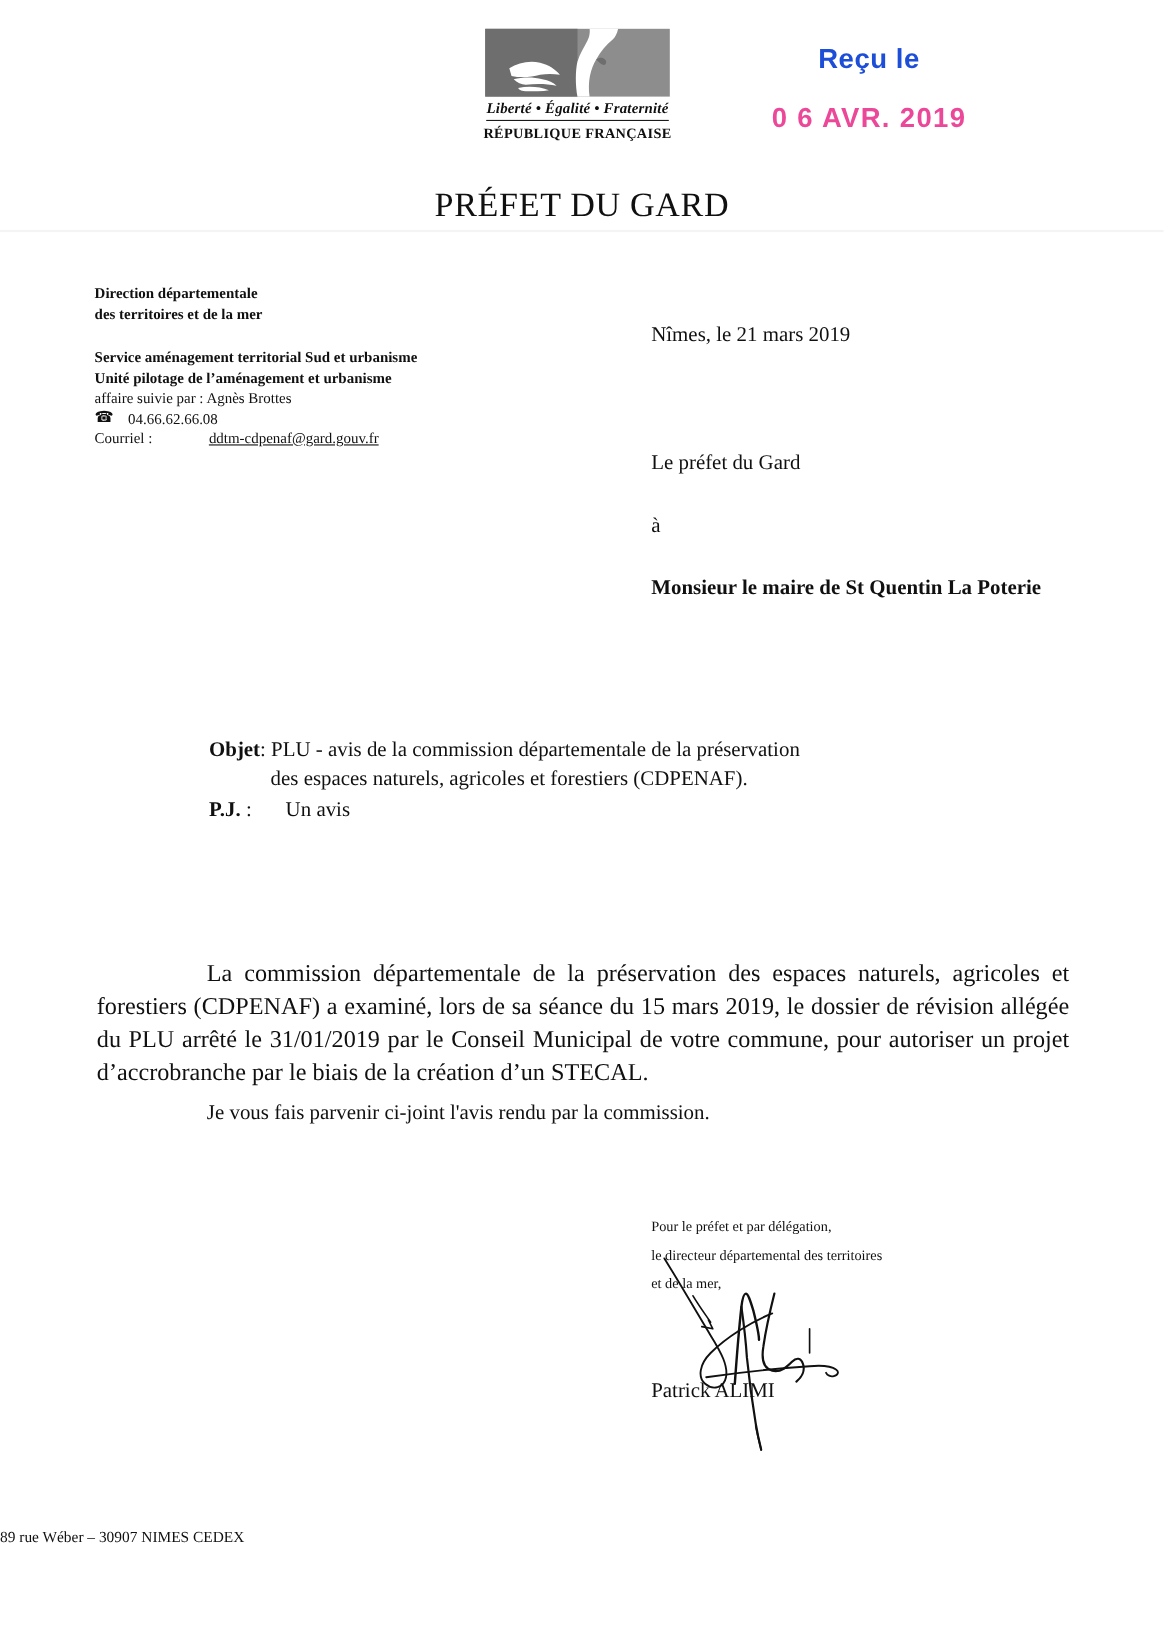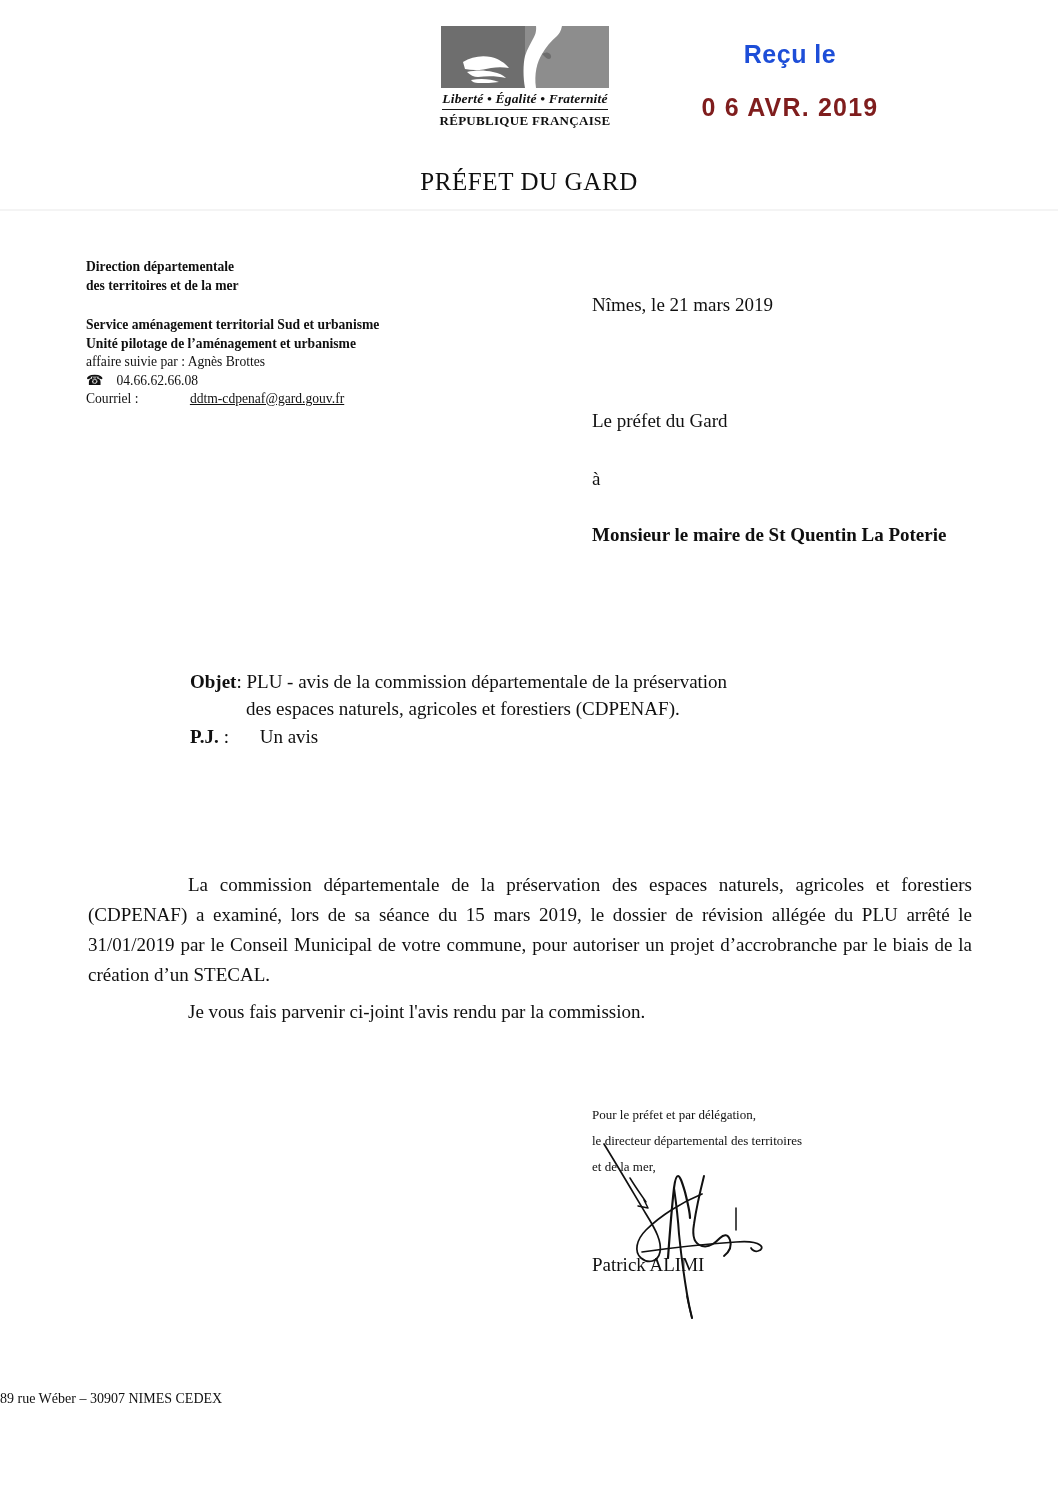--- a/index.html
+++ b/index.html
@@ -77,21 +77,21 @@
     margin-top: 24px;
   }
 
   
   #doc-title {
     position: absolute;
     left: 0;
     top: 168px;
     width: 1058px;
     text-align: center;
-    font-size: 25px;
+    font-size: 31px;
     letter-spacing: 0.6px;
     box-sizing: border-box;
   }
 
   
   .scan-band {
     position: absolute;
     background: #f4f4f4;
     height: 2px;
   }
@@ -157,21 +157,21 @@
   #objet-line2 { padding-left: 56px; }
   #pj-line { margin-top: 1px; }
   #pj-value { padding-left: 26px; }
 
   
   #body-p1 {
     position: absolute;
     left: 88px;
     top: 870px;
     width: 884px;
-    font-size: 19px;
+    font-size: 22px;
     line-height: 30px;
     text-align: justify;
     text-indent: 100px;
   }
   #body-p2 {
     position: absolute;
     left: 88px;
     top: 997px;
     width: 884px;
     font-size: 19px;
@@ -229,21 +229,21 @@
       <path d="M22 36 C30 31 40 29 50 31 C58 33 64 37 68 42 C62 41 56 41 50 42 C42 44 33 45 24 43 Z" fill="#ffffff"></path>
       <path d="M26 46 C34 44 44 44 52 46 C58 47 62 49 65 52 C56 50 46 50 37 51 C33 51 29 49 26 46 Z" fill="#ffffff"></path>
       <path d="M30 54 C40 52 50 53 58 56 C52 57 44 57 37 57 C34 57 31 56 30 54 Z" fill="#ffffff"></path>
     </svg>
     <div id="devise">Liberté • Égalité • Fraternité</div>
     <div id="republique">RÉPUBLIQUE FRANÇAISE</div>
   </div>
 
   <div id="stamp">
     <div id="stamp-label" style="color: #1d4ed8;">Reçu le</div>
-    <div id="stamp-date" style="color: #7f1d1d;">0 6 AVR. 2019</div>
+    <div id="stamp-date" style="color: #ec4899;">0 6 AVR. 2019</div>
   </div>
 
   <div id="doc-title">PRÉFET DU GARD</div>
 
   <div class="scan-band" style="left:0;top:209px;width:1058px;"></div>
 
   <div id="sender">
     <div class="strong">Direction départementale</div>
     <div class="strong">des territoires et de la mer</div>
     <div class="service-group">

